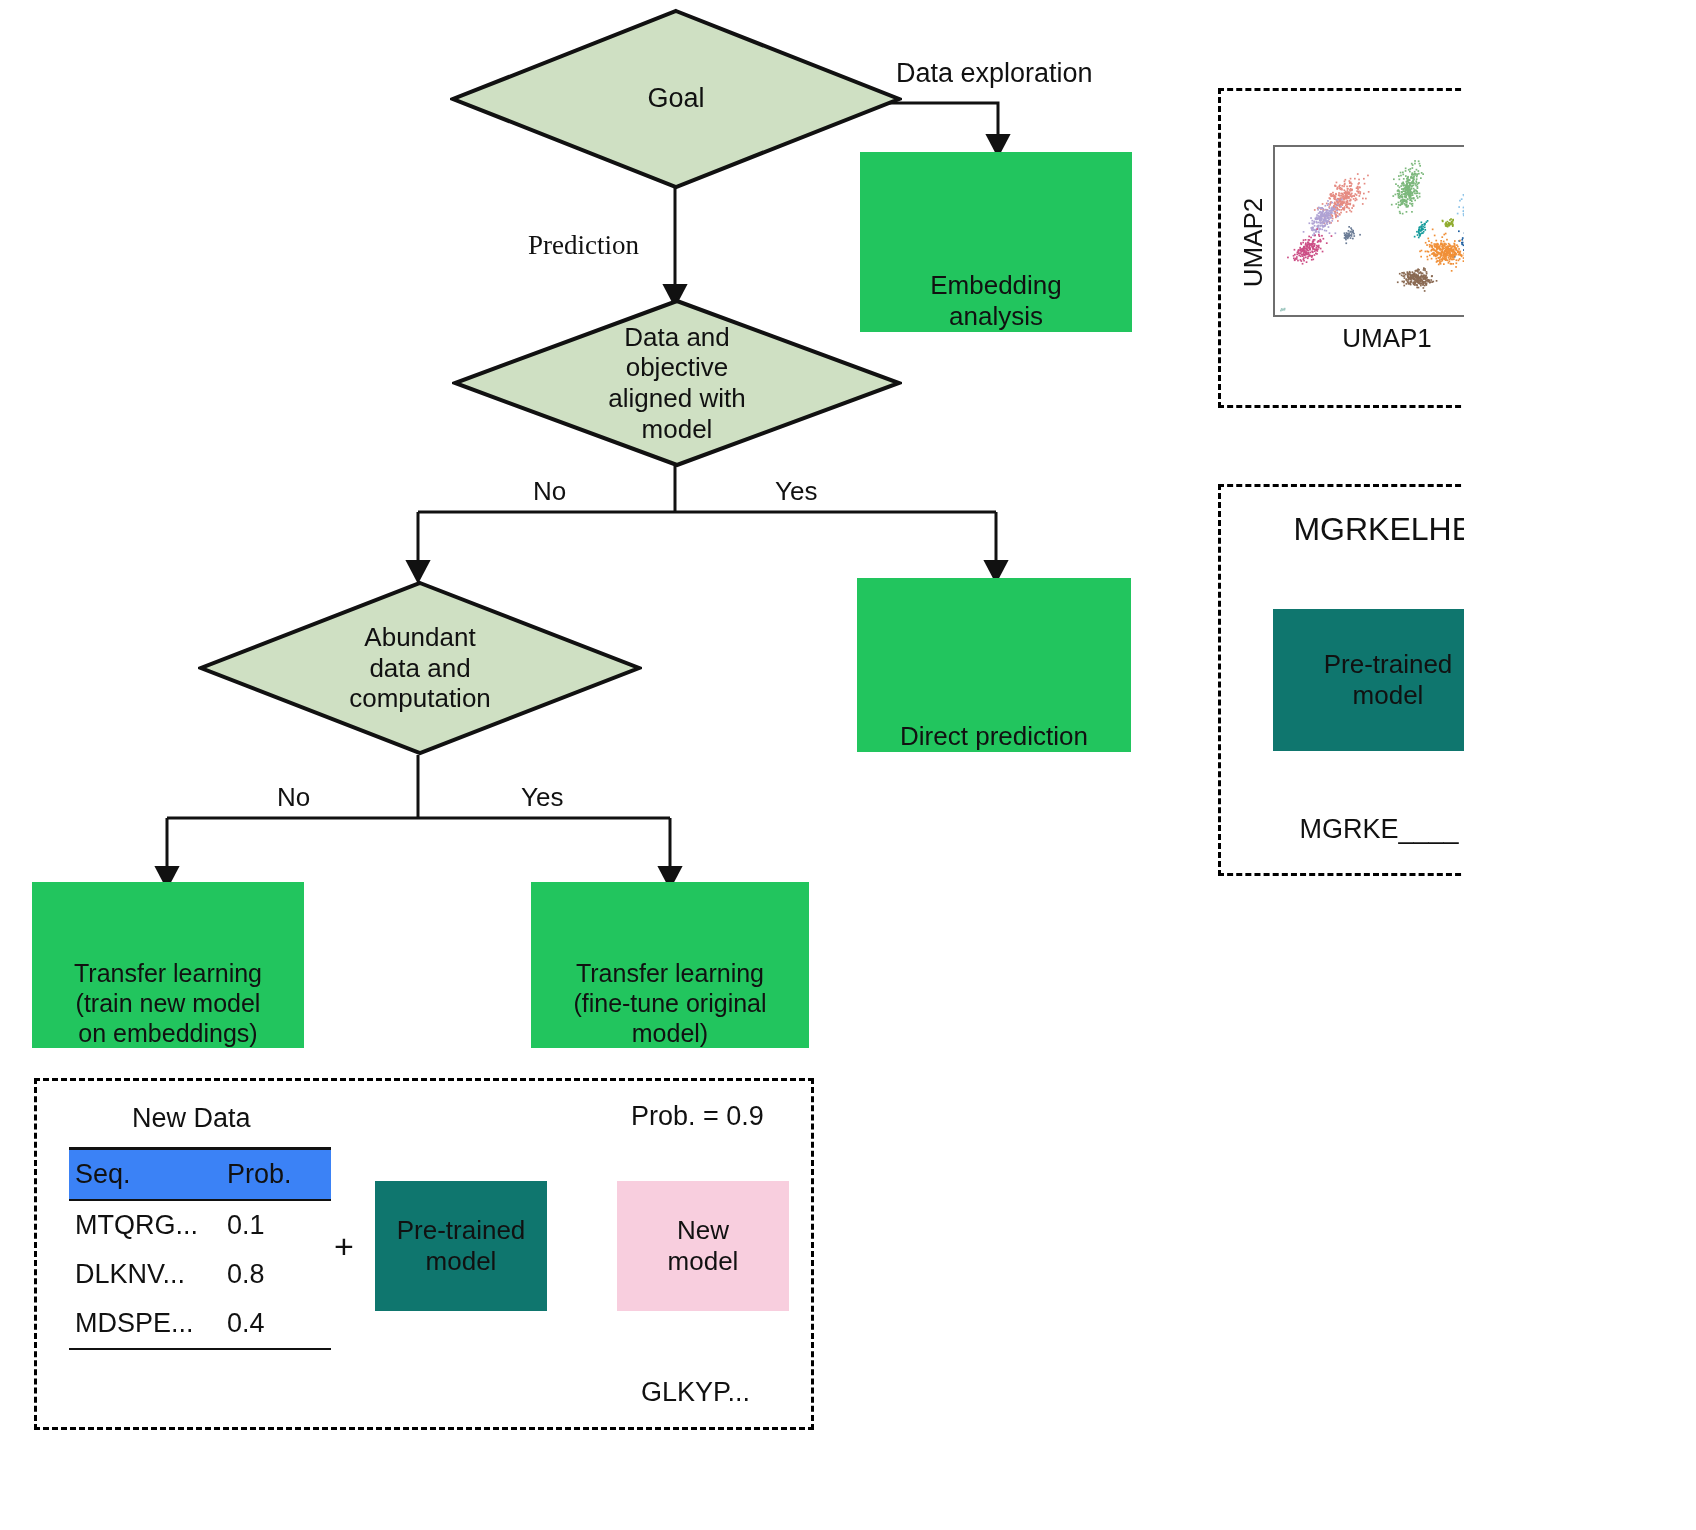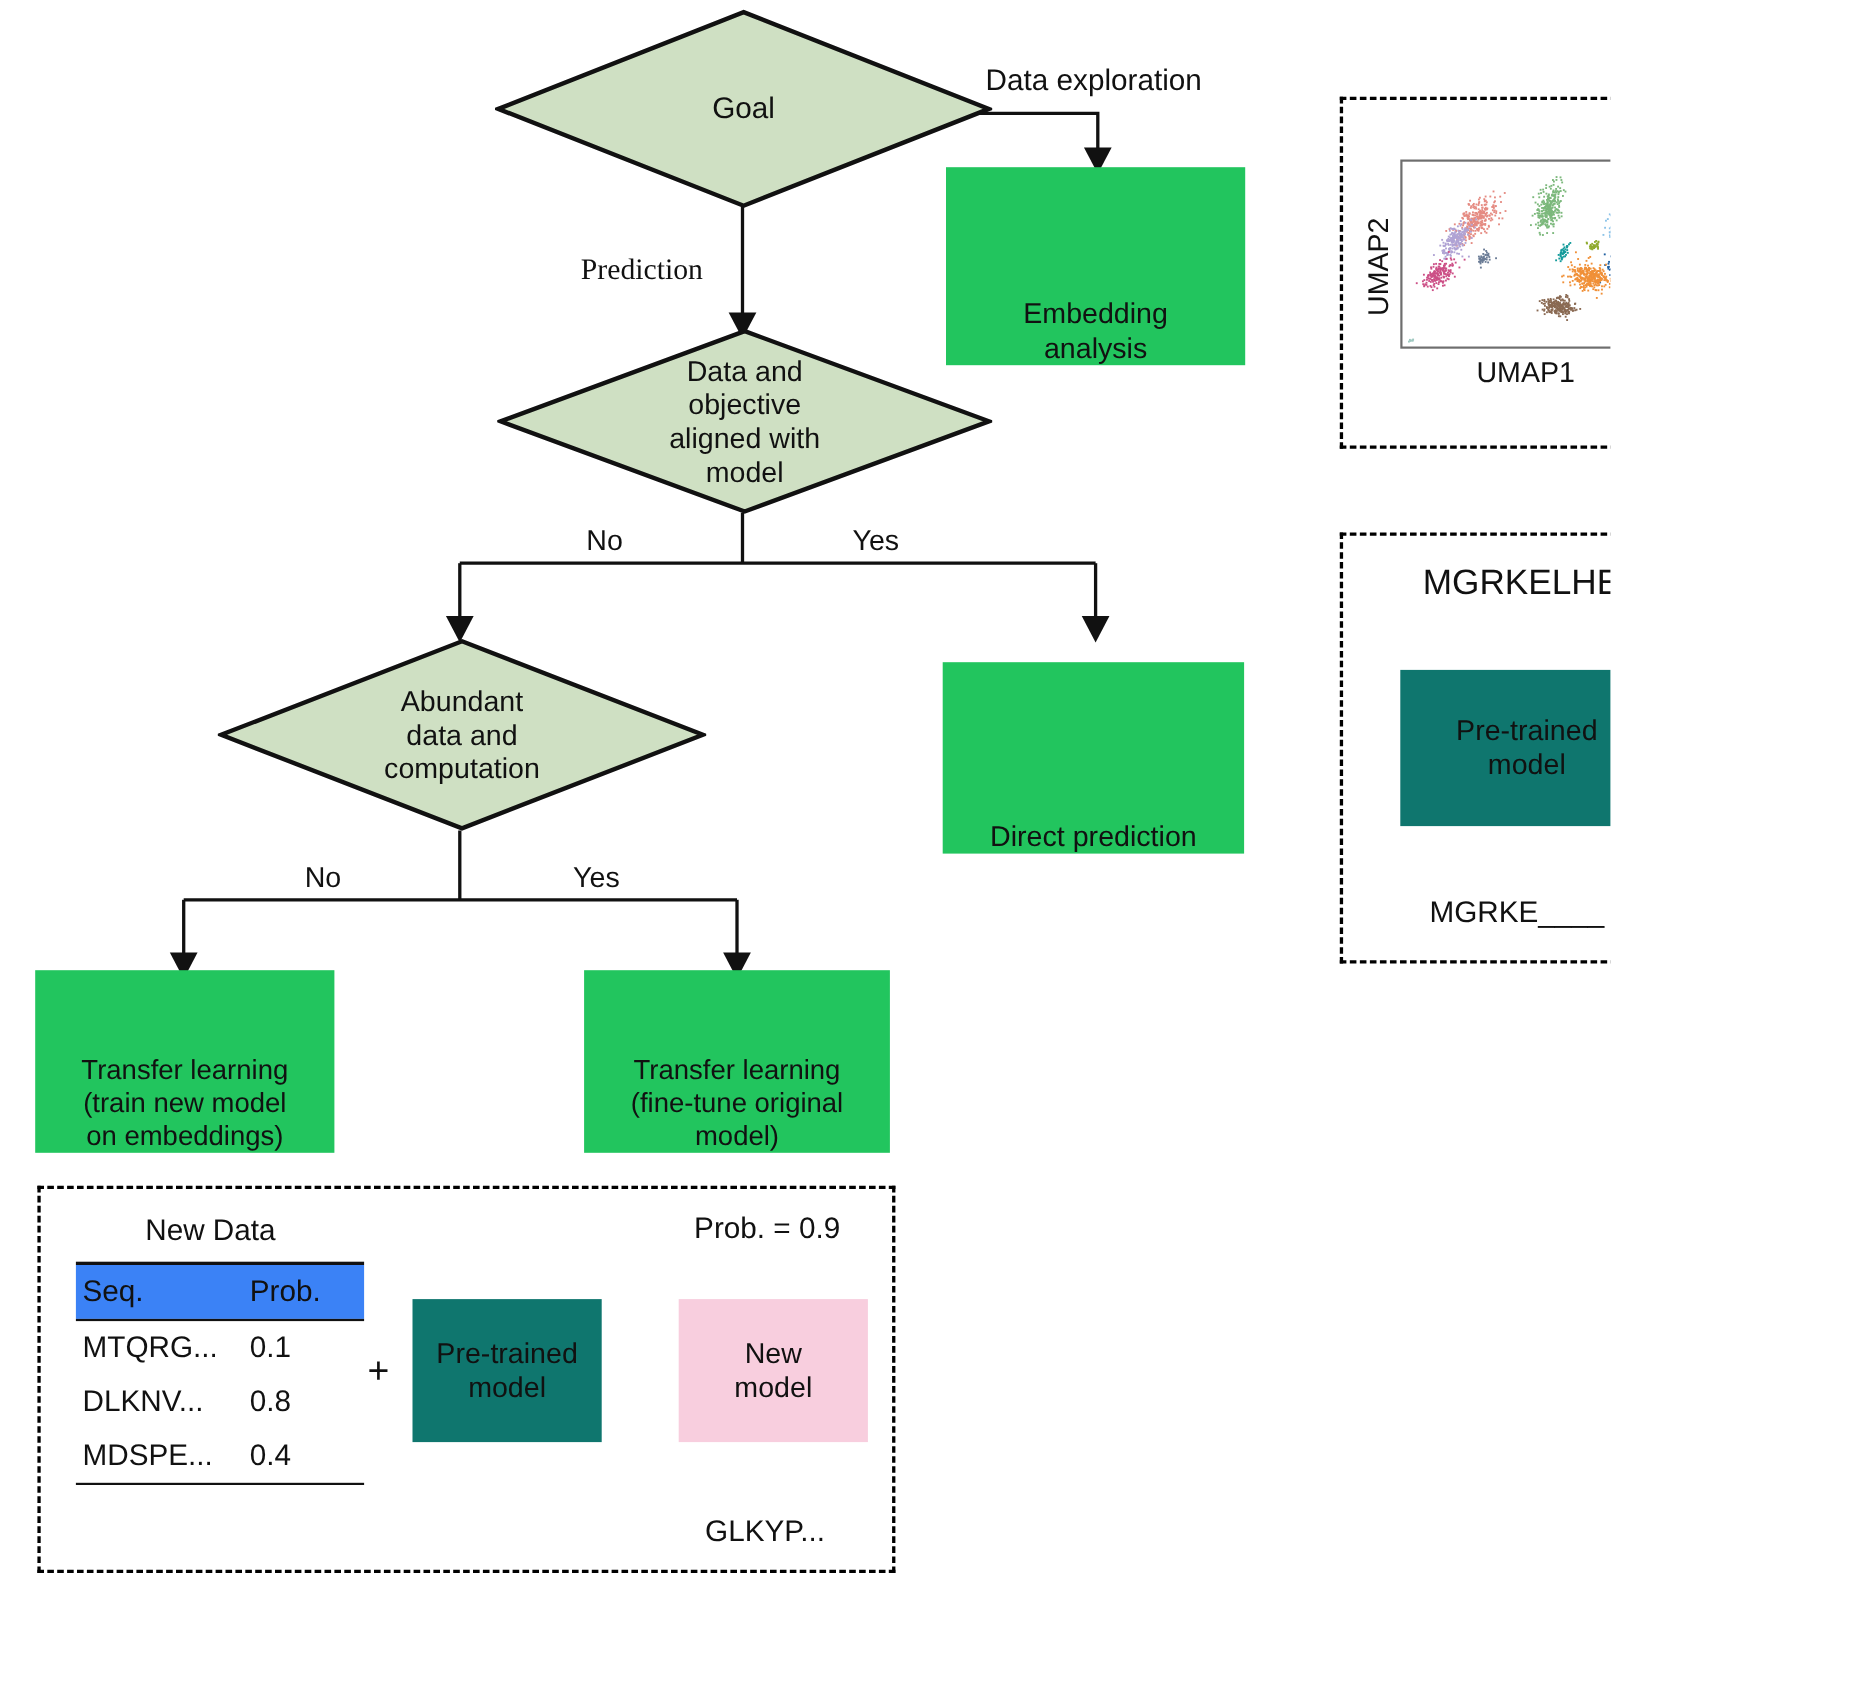--- a/index.html
+++ b/index.html
@@ -107,21 +107,21 @@
     <div class="dlabel" style="white-space:pre-line;">Abundant
 data and
 computation</div>
   </div>
 
   <div class="pbox" style="left:860px;top:152px;width:272px;height:180px;font-size:26px;">
     <div style="white-space:pre-line;">Embedding
 analysis</div>
   </div>
 
-  <div class="pbox" style="left:857px;top:578px;width:274px;height:174px;font-size:26px;margin-top:24px;">
+  <div class="pbox" style="left:857px;top:578px;width:274px;height:174px;font-size:26px;">
     <div style="white-space:pre-line;">Direct prediction</div>
   </div>
 
   <div class="pbox" style="left:32px;top:882px;width:272px;height:166px;font-size:25px;">
     <div style="white-space:pre-line;">Transfer learning
 (train new model
 on embeddings)</div>
   </div>
 
   <div class="pbox" style="left:531px;top:882px;width:278px;height:166px;font-size:25px;">

